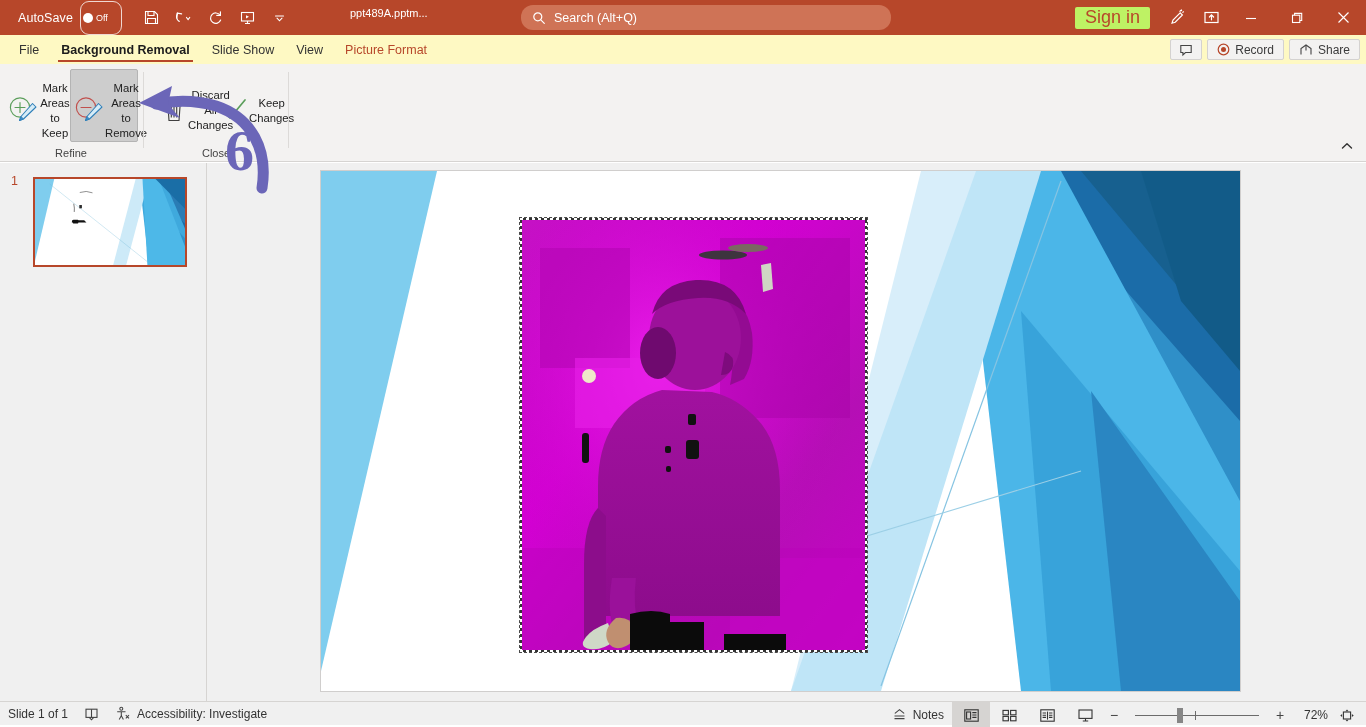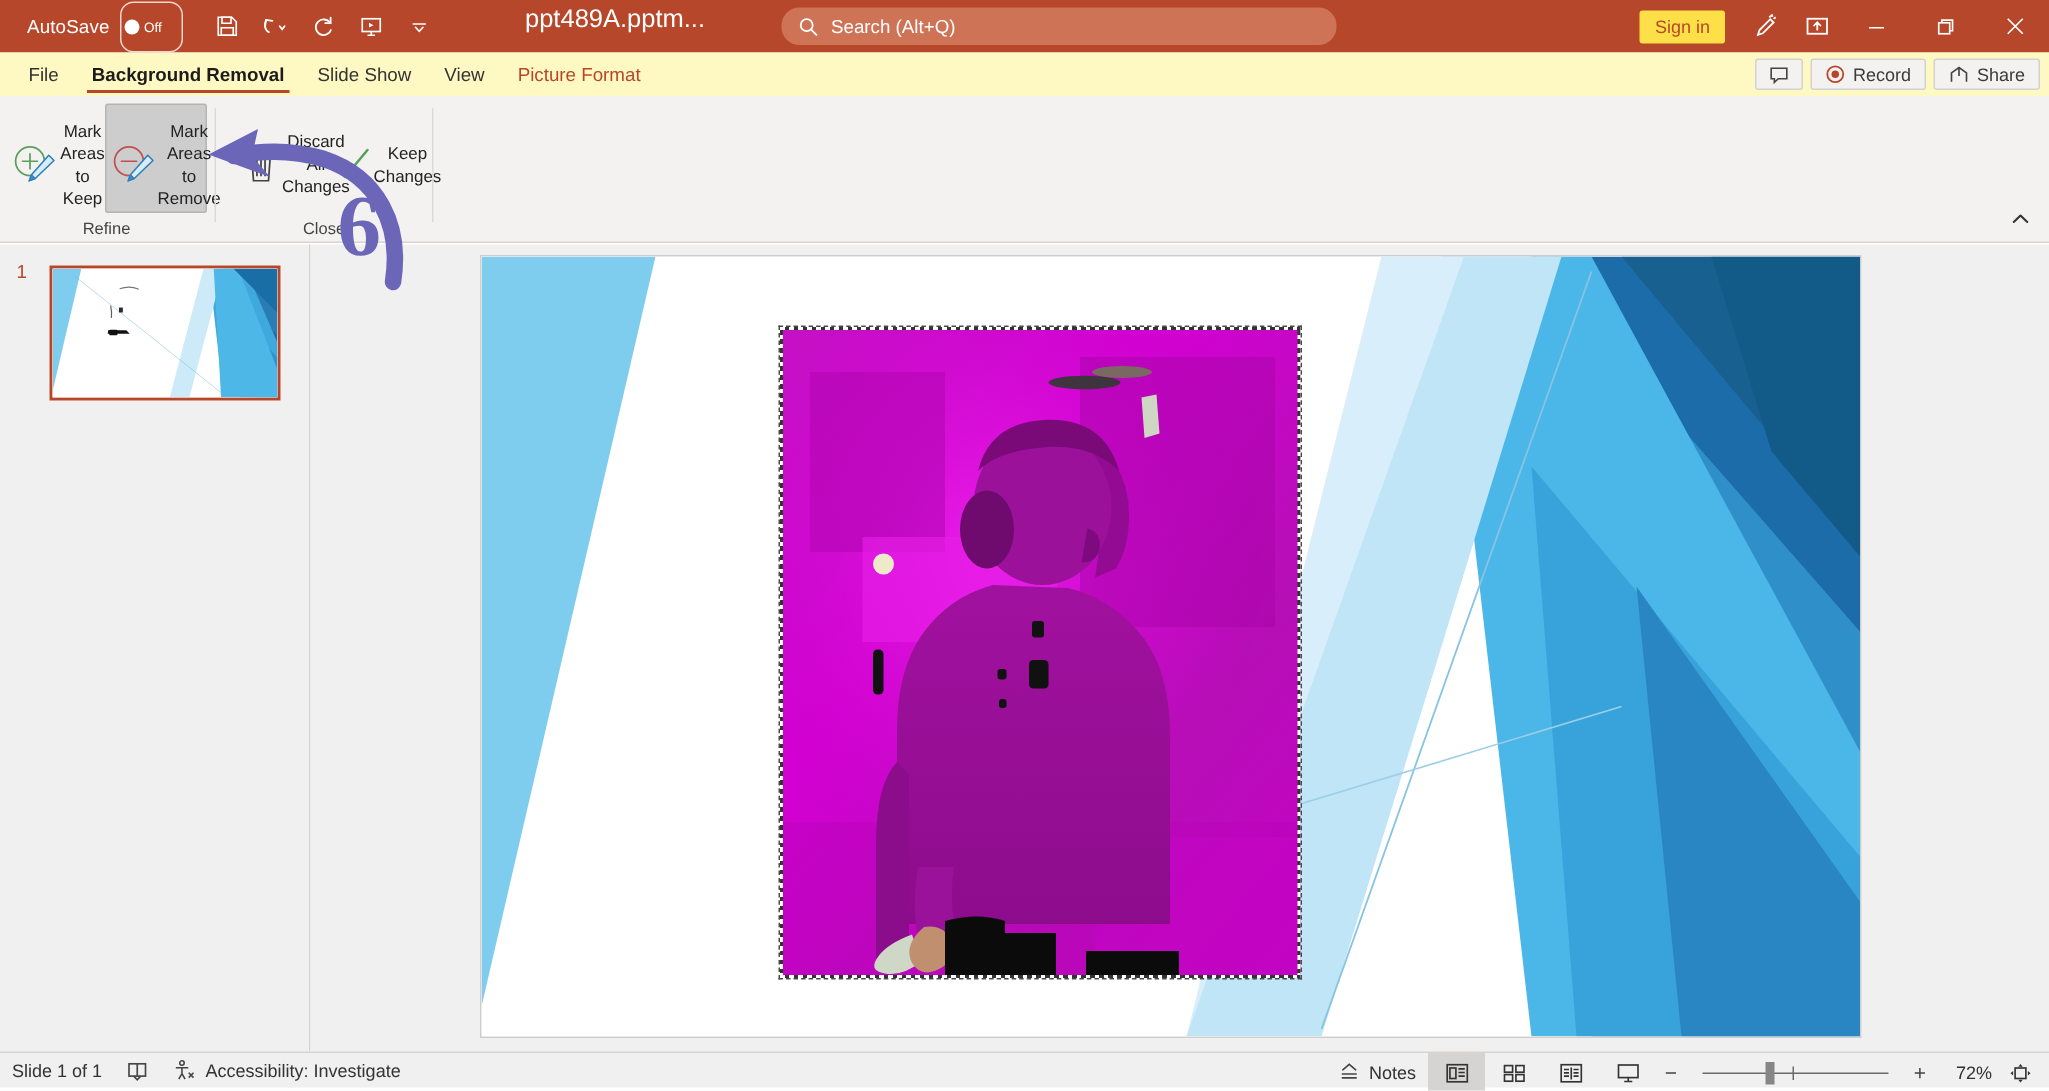--- a/index.html
+++ b/index.html
@@ -25,32 +25,32 @@
   .toggle .knob{ width:10px;height:10px;border-radius:50%;background:#fff; }
   .toggle .tlabel{ font-size:9px; color:#fff; }
   .qat{ display:flex; align-items:center; gap:2px; margin-left:14px; }
   .qbtn{
     width:30px;height:26px;display:flex;align-items:center;justify-content:center;
     border-radius:2px;
   }
   .qbtn svg{ display:block; }
   .doctitle{
     position:absolute; left:350px; top:0; height:25px; display:flex; align-items:center;
-    font-size:17px; color:#ffffff;
+    font-size:11px; color:#ffffff;
   }
   .searchbox{
     position:absolute; left:521px; top:5px; width:370px; height:25px;
     background:#cf7356; display:flex; align-items:center; gap:8px; padding-left:11px;
     border-radius:12px;
   }
   .searchbox .ph{ font-size:12.5px; color:#ffffff; }
   .tb-right{ position:absolute; right:0; top:0; height:35px; display:flex; align-items:center; }
   .signin{
     height:22px; padding:0 10px; display:flex; align-items:center; justify-content:center;
-    background:#fde047; color:#b7472a; font-size:12px; border-radius:2px; margin-right:10px;
+    background:#bef264; color:#b7472a; font-size:18px; border-radius:2px; margin-right:10px;
   }
   .tbicon{ width:34px;height:30px;display:flex;align-items:center;justify-content:center; }
   .wbtn{ width:46px;height:35px;display:flex;align-items:center;justify-content:center; }
 
   
   .tabsrow{
     position:absolute; left:0; top:35px; width:1366px; height:29px;
     background:#fef9c3; display:flex; align-items:center;
   }
   .tab{

